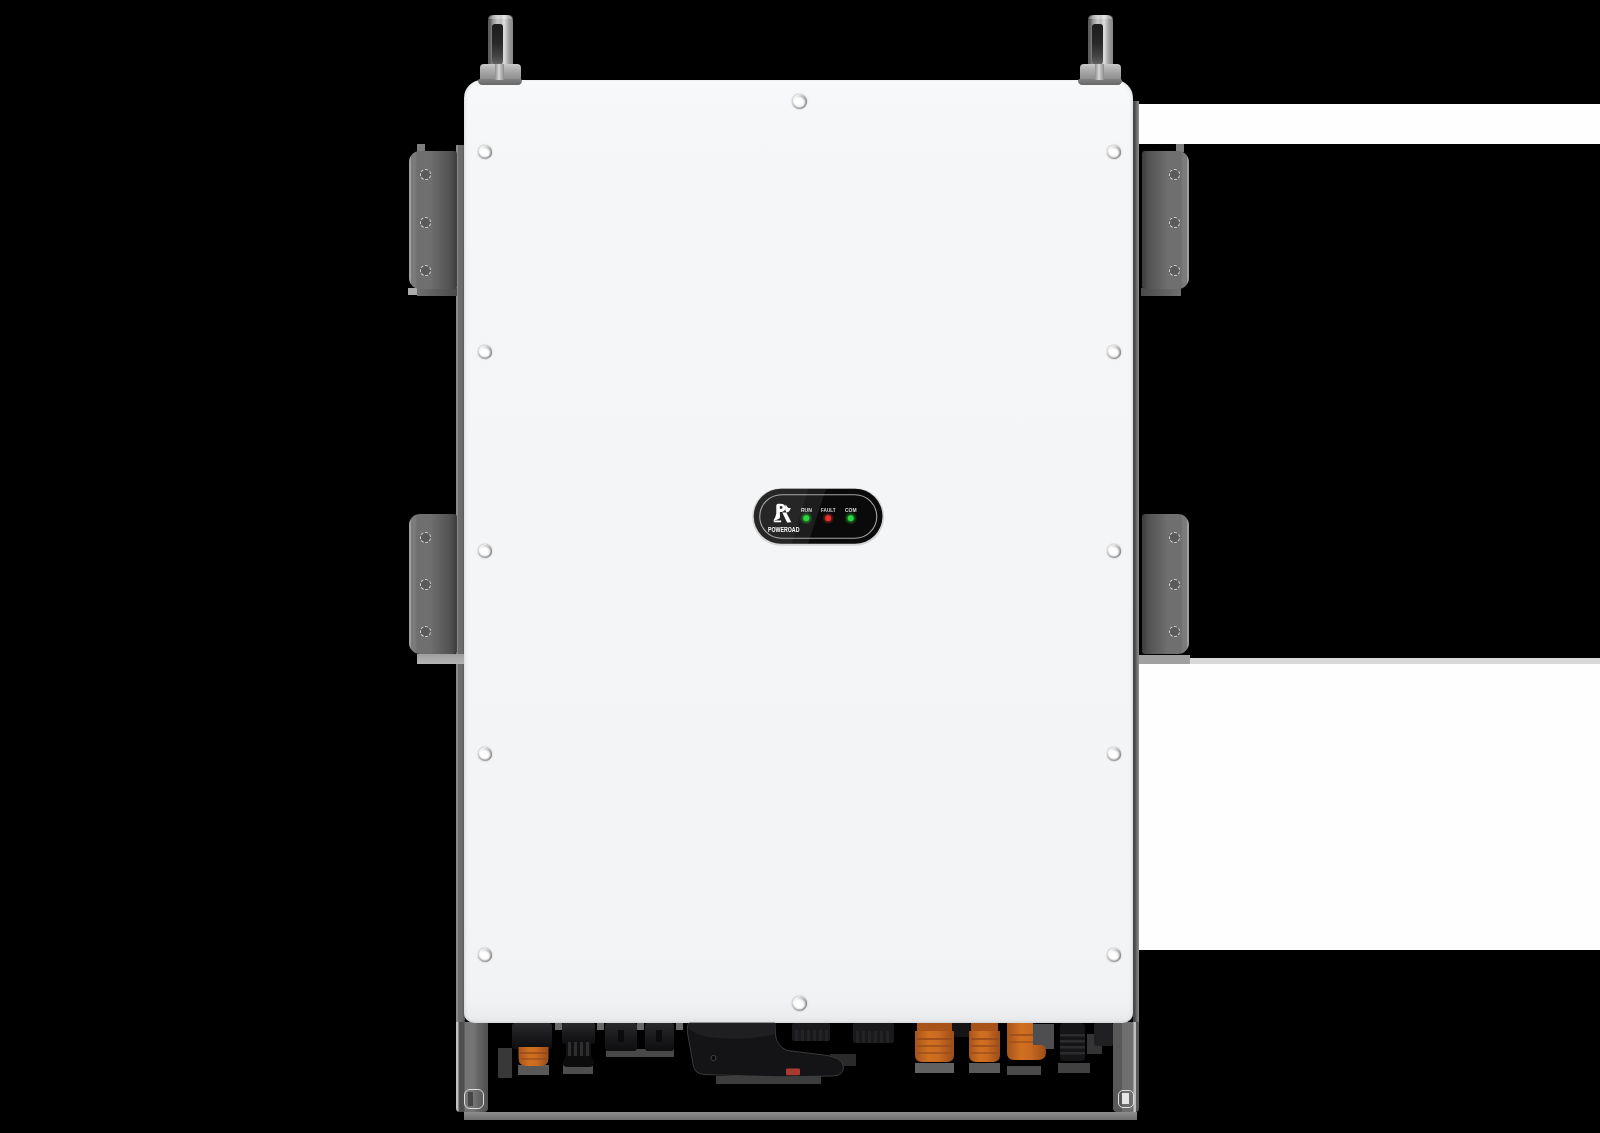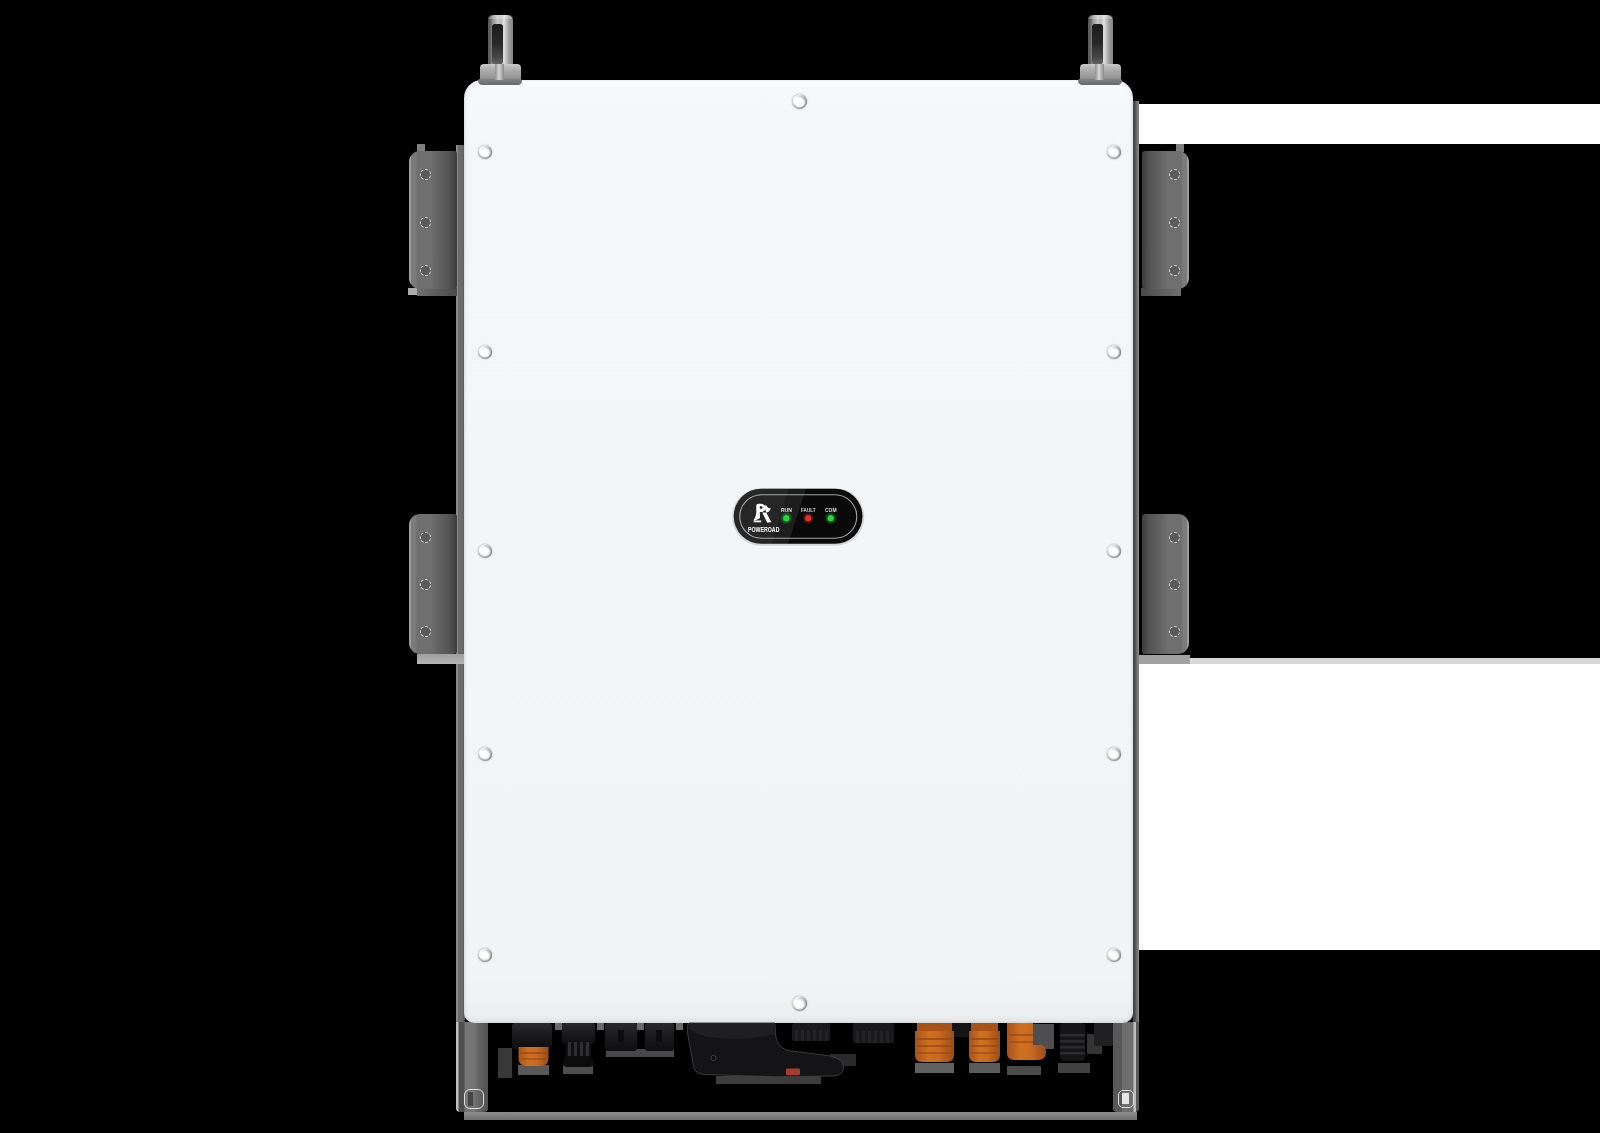--- a/index.html
+++ b/index.html
@@ -97,21 +97,21 @@
   <div class="screw" style="left:477.5px;top:345px;"></div>
   <div class="screw" style="left:1106.5px;top:345px;"></div>
   <div class="screw" style="left:477.5px;top:544px;"></div>
   <div class="screw" style="left:1106.5px;top:544px;"></div>
   <div class="screw" style="left:477.5px;top:746.5px;"></div>
   <div class="screw" style="left:1106.5px;top:746.5px;"></div>
   <div class="screw" style="left:477.5px;top:948px;"></div>
   <div class="screw" style="left:1106.5px;top:948px;"></div>
   <div class="screw" style="left:791.5px;top:995.5px;width:15px;height:15px;"></div>
 
-  <div class="abs" style="left:731px;top:486px;width:135px;height:61px;">
+  <div class="abs" style="left:751px;top:486px;width:135px;height:61px;">
   <svg width="135" height="61" viewBox="0 0 135 61">
     <defs>
       <clipPath id="pc">
             <rect x="2.75" y="2.75" width="128.75" height="55" rx="27.5"></rect>
           </clipPath>
       <radialGradient id="gglow" cx="50%" cy="50%" r="50%">
         <stop offset="0%" stop-color="#2bd63c" stop-opacity="0.85"></stop>
             <stop offset="100%" stop-color="#2bd63c" stop-opacity="0"></stop>
       </radialGradient>
       <radialGradient id="rglow" cx="50%" cy="50%" r="50%">

